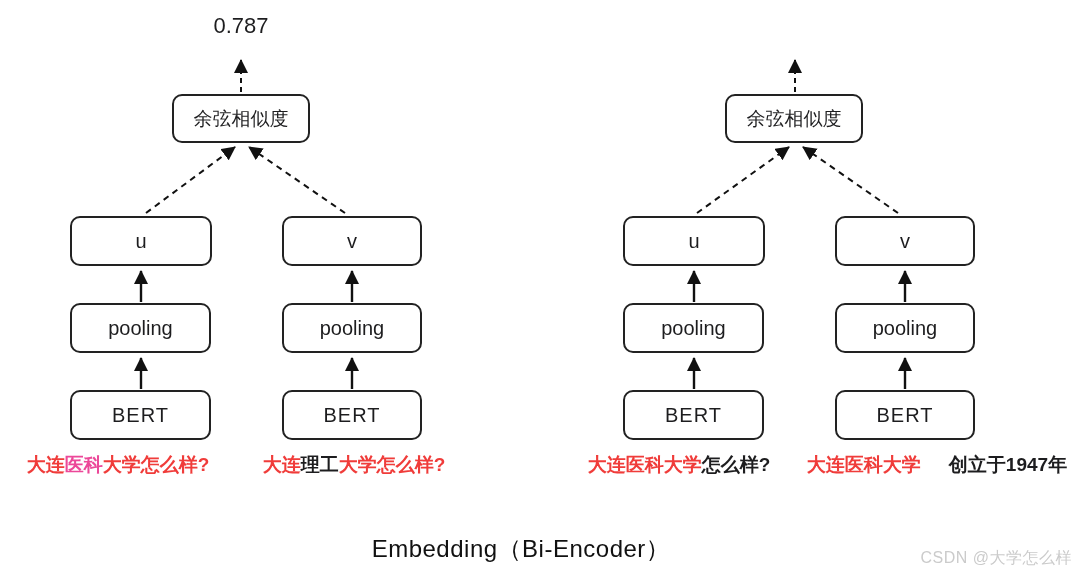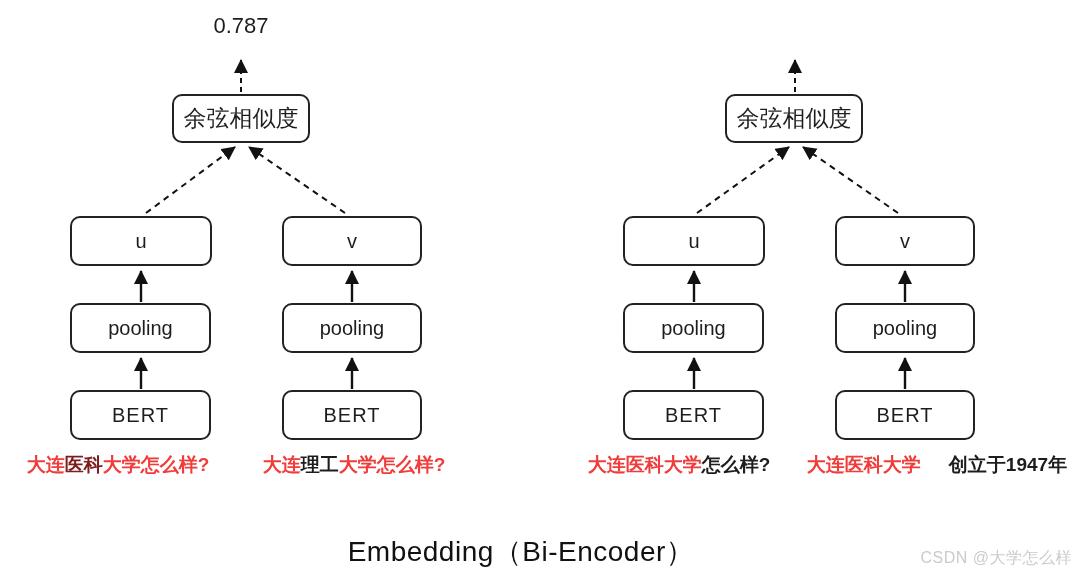--- a/index.html
+++ b/index.html
@@ -14,34 +14,34 @@
   .arrows{position:absolute;left:0;top:0;width:540px;height:510px;}
   .score{
     position:absolute;left:172px;top:13px;width:138px;
     text-align:center;font-size:22px;font-weight:400;color:#1d1d1f;
   }
   .nodebox{
     position:absolute;background:#ffffff;border:2px solid #222222;border-radius:10px;
     display:flex;align-items:center;justify-content:center;
     font-size:20px;color:#1d1d1f;box-sizing:border-box;
   }
-  .cosbox{left:172px;top:94px;width:138px;height:49px;font-size:23px;}
+  .cosbox{left:172px;top:94px;width:138px;height:49px;font-size:19px;}
   .ubox{left:70px;top:216px;width:142px;height:50px;}
   .vbox{left:282px;top:216px;width:140px;height:50px;}
   .poolbox-l{left:70px;top:303px;width:141px;height:50px;font-size:20px;}
   .poolbox-r{left:282px;top:303px;width:140px;height:50px;font-size:20px;}
   .bertbox-l{left:70px;top:390px;width:141px;height:50px;letter-spacing:1px;}
   .bertbox-r{left:282px;top:390px;width:140px;height:50px;letter-spacing:1px;}
   .sentence{
     position:absolute;top:452px;width:300px;text-align:center;
     font-size:19px;font-weight:600;white-space:nowrap;
   }
   .title{
     position:absolute;left:0;top:533px;width:1042px;text-align:center;
-    font-size:28px;color:#111111;letter-spacing:0.5px;
+    font-size:24px;color:#111111;letter-spacing:0.5px;
   }
   .watermark{
     position:absolute;right:8px;top:548px;font-size:16px;
     letter-spacing:0.5px;
   }
 </style>
 </head>
 <body>
 
 <div class="canvas">
@@ -64,21 +64,21 @@
 
     <div class="score">0.787</div>
     <div class="nodebox cosbox">余弦相似度</div>
     <div class="nodebox ubox">u</div>
     <div class="nodebox vbox">v</div>
     <div class="nodebox poolbox-l">pooling</div>
     <div class="nodebox poolbox-r">pooling</div>
     <div class="nodebox bertbox-l">BERT</div>
     <div class="nodebox bertbox-r">BERT</div>
 
-    <div class="sentence" style="left:-32px;"><span style="color: rgb(240, 60, 58);">大连</span><span style="color: #7f1d1d; text-align: right;">医科</span><span style="color: rgb(240, 60, 58);">大学怎么样?</span></div>
+    <div class="sentence" style="left:-32px;"><span style="color: rgb(240, 60, 58);">大连</span><span style="color: #ec4899; text-align: right;">医科</span><span style="color: rgb(240, 60, 58);">大学怎么样?</span></div>
     <div class="sentence" style="left:204px;"><span style="color: rgb(240, 60, 58);">大连</span><span style="color: rgb(29, 29, 31);">理工</span><span style="color: rgb(240, 60, 58);">大学怎么样?</span></div>
   </div>
 
   <div class="diagram right">
     <svg class="arrows" width="540" height="510" viewBox="0 0 540 510">
       <defs>
         <marker id="ah1" markerUnits="userSpaceOnUse" markerWidth="16" markerHeight="18" refX="13" refY="7" orient="auto">
           <path d="M0,0 L14,7 L0,14 Z" fill="#111111"></path>
         </marker>
       </defs>

